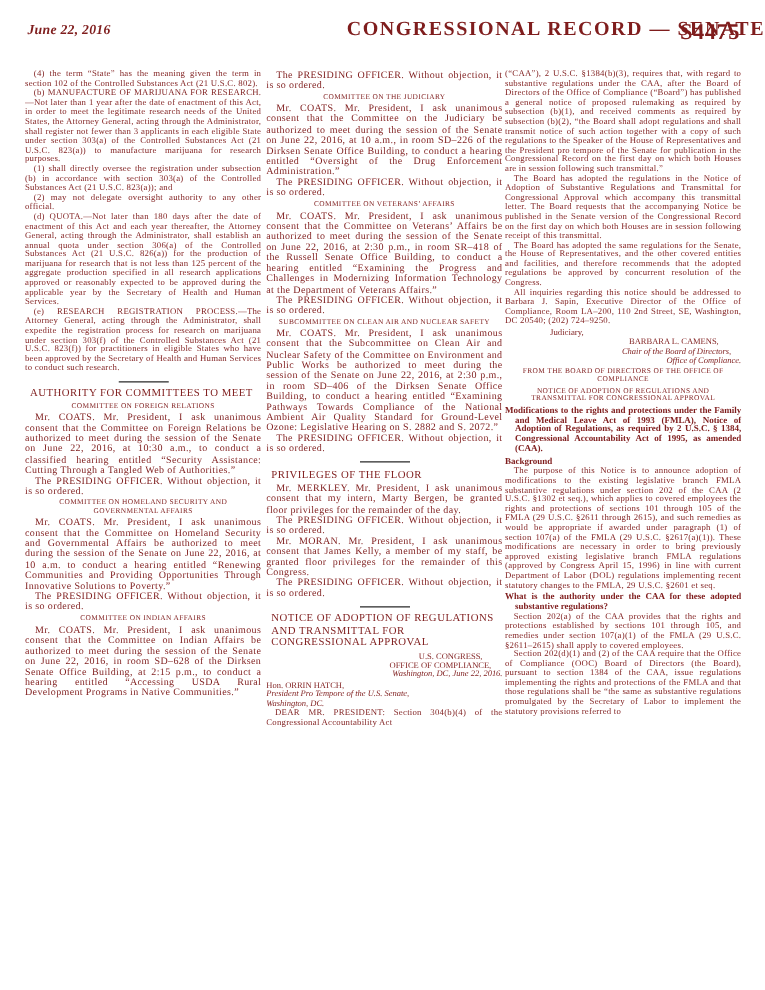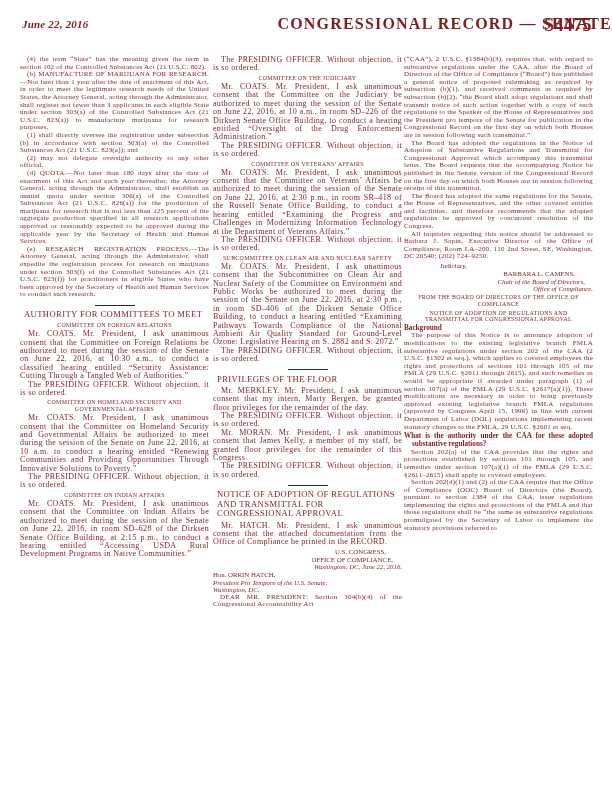--- a/index.html
+++ b/index.html
@@ -76,39 +76,39 @@
       <p class="b-body">Mr. COATS. Mr. President, I ask unanimous consent that the Subcommittee on Clean Air and Nuclear Safety of the Committee on Environment and Public Works be authorized to meet during the session of the Senate on June 22, 2016, at 2:30 p.m., in room SD–406 of the Dirksen Senate Office Building, to conduct a hearing entitled “Examining Pathways Towards Compliance of the National Ambient Air Quality Standard for Ground-Level Ozone: Legislative Hearing on S. 2882 and S. 2072.”</p>
       <p class="b-body">The PRESIDING OFFICER. Without objection, it is so ordered.</p>
       <div class="b-rule"></div>
       <p class="b-heading">PRIVILEGES OF THE FLOOR</p>
       <p class="b-body">Mr. MERKLEY. Mr. President, I ask unanimous consent that my intern, Marty Bergen, be granted floor privileges for the remainder of the day.</p>
       <p class="b-body">The PRESIDING OFFICER. Without objection, it is so ordered.</p>
       <p class="b-body">Mr. MORAN. Mr. President, I ask unanimous consent that James Kelly, a member of my staff, be granted floor privileges for the remainder of this Congress.</p>
       <p class="b-body">The PRESIDING OFFICER. Without objection, it is so ordered.</p>
       <div class="b-rule"></div>
       <p class="b-heading">NOTICE OF ADOPTION OF REGULATIONS AND TRANSMITTAL FOR CONGRESSIONAL APPROVAL</p>
-      <p class="b-body">Mr. HATCH. Mr. President, I ask unanimous consent that the attached documentation from the Office of Compliance be printed in the RECORD.</p>
       <p class="b-addr-r1">U.S. CONGRESS,</p>
       <p class="b-addr-r2">OFFICE OF COMPLIANCE,</p>
       <p class="b-addr-r3">Washington, DC, June 22, 2016.</p>
       <p class="b-addr-l">Hon. ORRIN HATCH,</p>
       <p class="b-addr-li">President Pro Tempore of the U.S. Senate,</p>
       <p class="b-addr-li">Washington, DC.</p>
       <p class="b-fine">DEAR MR. PRESIDENT: Section 304(b)(4) of the Congressional Accountability Act</p>
     </div>
   <div class="col col3">
       <p class="b-fine0">(“CAA”), 2 U.S.C. §1384(b)(3), requires that, with regard to substantive regulations under the CAA, after the Board of Directors of the Office of Compliance (“Board”) has published a general notice of proposed rulemaking as required by subsection (b)(1), and received comments as required by subsection (b)(2), “the Board shall adopt regulations and shall transmit notice of such action together with a copy of such regulations to the Speaker of the House of Representatives and the President pro tempore of the Senate for publication in the Congressional Record on the first day on which both Houses are in session following such transmittal.”</p>
       <p class="b-fine">The Board has adopted the regulations in the Notice of Adoption of Substantive Regulations and Transmittal for Congressional Approval which accompany this transmittal letter. The Board requests that the accompanying Notice be published in the Senate version of the Congressional Record on the first day on which both Houses are in session following receipt of this transmittal.</p>
       <p class="b-fine">The Board has adopted the same regulations for the Senate, the House of Representatives, and the other covered entities and facilities, and therefore recommends that the adopted regulations be approved by concurrent resolution of the Congress.</p>
       <p class="b-fine">All inquiries regarding this notice should be addressed to Barbara J. Sapin, Executive Director of the Office of Compliance, Room LA–200, 110 2nd Street, SE, Washington, DC 20540; (202) 724–9250.</p>
       <p class="b-sincerely">Judiciary,</p>
       <p class="b-sig-name">BARBARA L. CAMENS,</p>
       <p class="b-sig-title">Chair of the Board of Directors,</p>
       <p class="b-sig-title2">Office of Compliance.</p>
       <p class="b-subheading">FROM THE BOARD OF DIRECTORS OF THE OFFICE OF COMPLIANCE</p>
       <p class="b-subheading">NOTICE OF ADOPTION OF REGULATIONS AND TRANSMITTAL FOR CONGRESSIONAL APPROVAL</p>
+      <p class="b-bold-hang">Modifications to the rights and protections under the Family and Medical Leave Act of 1993 (FMLA), Notice of Adoption of Regulations, as required by 2 U.S.C. § 1384, Congressional Accountability Act of 1995, as amended (CAA).</p>
       <p class="b-bold-left">Background</p>
       <p class="b-fine">The purpose of this Notice is to announce adoption of modifications to the existing legislative branch FMLA substantive regulations under section 202 of the CAA (2 U.S.C. §1302 et seq.), which applies to covered employees the rights and protections of sections 101 through 105 of the FMLA (29 U.S.C. §2611 through 2615), and such remedies as would be appropriate if awarded under paragraph (1) of section 107(a) of the FMLA (29 U.S.C. §2617(a)(1)). These modifications are necessary in order to bring previously approved existing legislative branch FMLA regulations (approved by Congress April 15, 1996) in line with current Department of Labor (DOL) regulations implementing recent statutory changes to the FMLA, 29 U.S.C. §2601 et seq.</p>
       <p class="b-bold-hang">What is the authority under the CAA for these adopted substantive regulations?</p>
       <p class="b-fine">Section 202(a) of the CAA provides that the rights and protections established by sections 101 through 105, and remedies under section 107(a)(1) of the FMLA (29 U.S.C. §2611–2615) shall apply to covered employees.</p>
       <p class="b-fine">Section 202(d)(1) and (2) of the CAA require that the Office of Compliance (OOC) Board of Directors (the Board), pursuant to section 1384 of the CAA, issue regulations implementing the rights and protections of the FMLA and that those regulations shall be “the same as substantive regulations promulgated by the Secretary of Labor to implement the statutory provisions referred to</p>
     </div>
 </div>
 
 </body></html>

